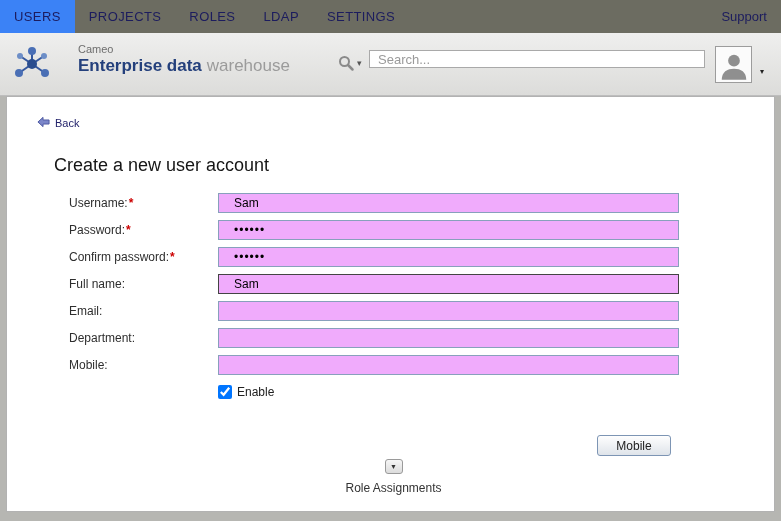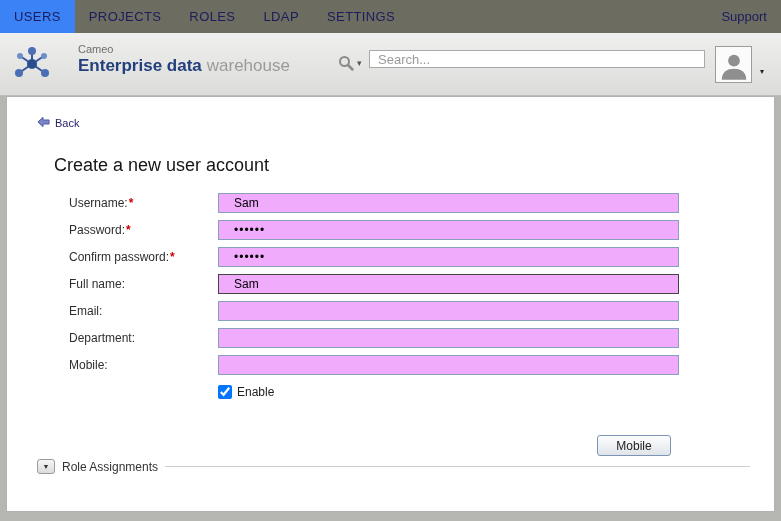--- a/index.html
+++ b/index.html
@@ -60,21 +60,21 @@
     align-items:center; gap:5px; }
   .checkbox-row input { width:14px; height:14px; margin:0; }
   .checkbox-row label { font-size:12px; color:#222; cursor:pointer; }
 
   .create-btn { position:absolute; top:338px; left:590px; width:74px; height:21px;
     font-size:12px; font-family:inherit; color:#222;
     background:linear-gradient(#fefefe,#dfe4ea); border:1px solid #7d95b4;
     border-radius:3px; cursor:pointer; }
 
   .role-row { position:absolute; top:362px; left:30px; right:24px;
-    display:flex; align-items:center; gap:7px; }
+    display:flex; align-items:center; gap:7px;flex-direction:column; }
   .toggle { width:18px; height:15px; border:1px solid #9a9a9a; border-radius:3px;
     background:linear-gradient(#f6f6f6,#dcdcdc); font-size:7px; line-height:12px;
     padding:0; color:#333; cursor:pointer; font-family:inherit; }
   .role-label { font-size:12px; color:#333; }
   .role-line { flex:1; height:1px; background:#cfcfcf; }
 </style>
 </head>
 <body>
 
 <div class="topnav">

